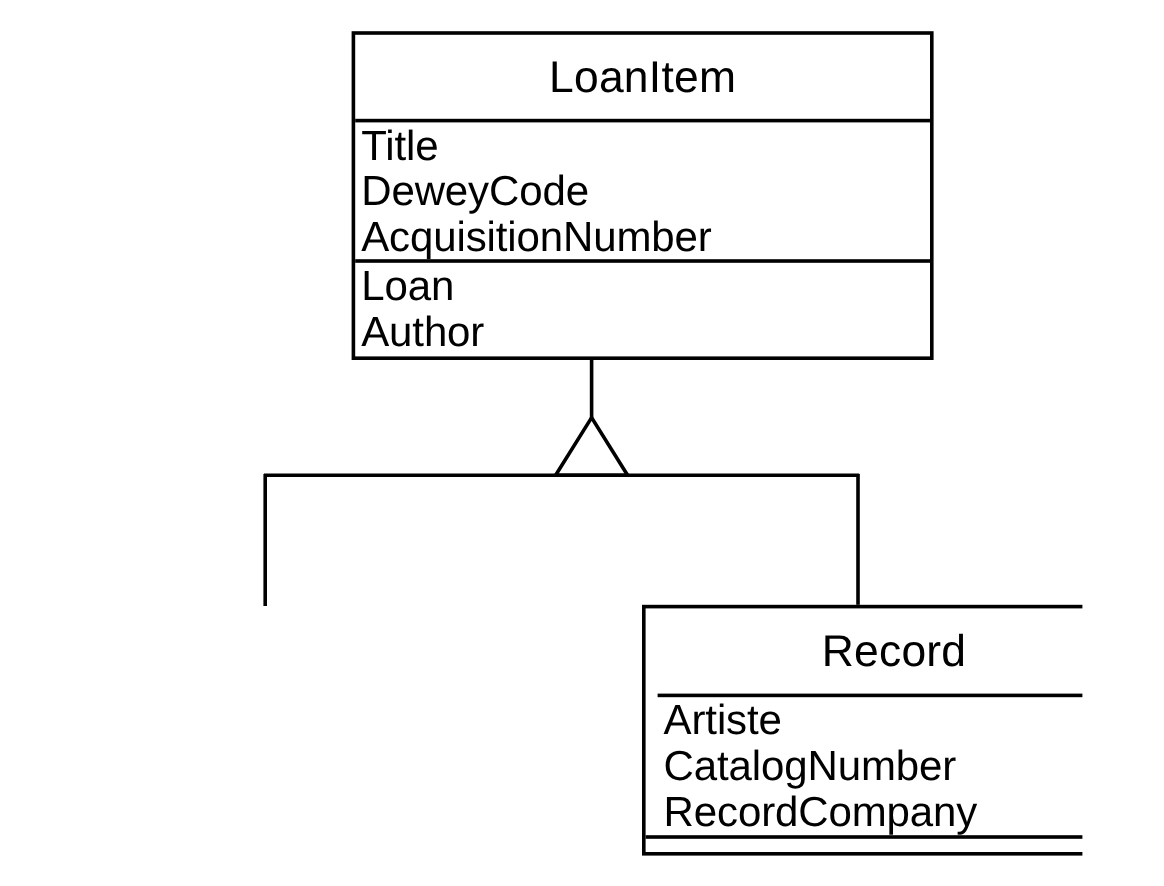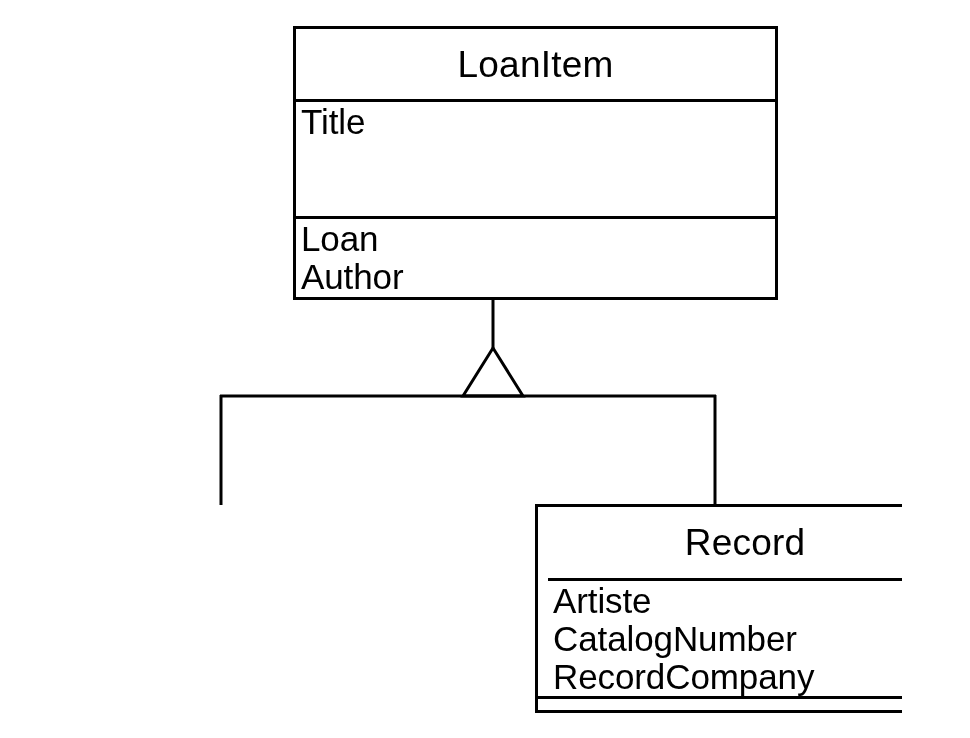--- a/index.html
+++ b/index.html
@@ -86,20 +86,22 @@
 
     <line x1="715" y1="395" x2="715" y2="505" stroke="#000000" stroke-width="3"></line>
   </svg>
 
   <div class="uml-class" id="class-loanitem" style="left:293px; top:26px; width:485px; height:274px;">
 
     <div class="compartment class-name" style="height:71px;">LoanItem</div>
 
     <div class="compartment member-list" style="height:118px;">
       <div class="member">Title</div>
+      <div class="member">DeweyCode</div>
+      <div class="member">AcquisitionNumber</div>
     </div>
 
     <div class="compartment member-list" style="flex:1 1 auto;">
       <div class="member">Loan</div>
       <div class="member">Author</div>
     </div>
   </div>
 
 
   <div class="uml-class" id="class-record" style="left:535px; top:504px; width:420px; height:209px;">

